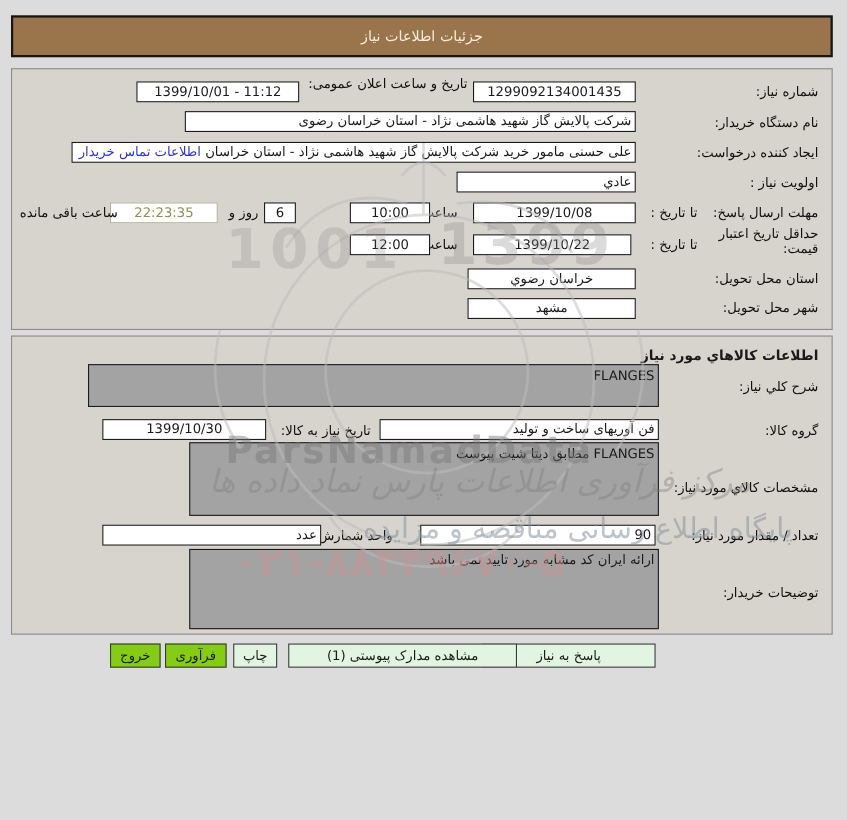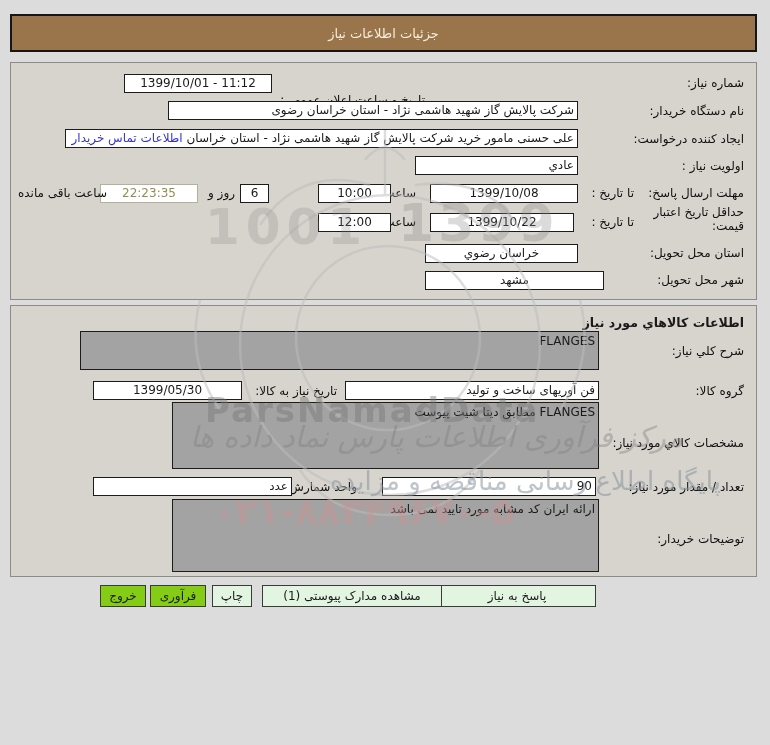--- a/index.html
+++ b/index.html
@@ -91,21 +91,22 @@
 <div class="wm wm-num1">1399</div>
 <div class="wm wm-num2">1001</div>
 <div class="wm wm-brand">ParsNamadData</div>
 <div class="wm wm-callig">مرکز فرآوری اطلاعات پارس نماد داده ها</div>
 <div class="wm wm-site">پایگاه اطلاع رسانی مناقصه و مزایده</div>
 <div class="wm wm-phone">۰۲۱-۸۸۳۴۹۶۷۰-۵</div>
 
 <div class="panel" id="panel-need">
 
   <span class="lbl" style="right:12px; top:13px;">شماره نیاز:</span>
-  <span class="lbl" style="right:331px; top:30px;">تاریخ و ساعت اعلان عمومی:</span>
+  <div class="ibox center" style="left:419px; top:11px; width:148px;">1299092134001435</div>
+  <span class="lbl" style="right:331px; top:6px;">تاریخ و ساعت اعلان عمومی:</span>
   <div class="ibox center" style="left:113px; top:11px; width:148px;">1399/10/01 - 11:12</div>
 
   <span class="lbl" style="right:12px; top:41px;">نام دستگاه خریدار:</span>
   <div class="ibox rtl" style="left:157px; top:38px; width:410px;">شرکت پالایش گاز شهید هاشمی نژاد - استان خراسان رضوی</div>
 
   <span class="lbl" style="right:12px; top:69px;">ایجاد کننده درخواست:</span>
   <div class="ibox rtl" style="left:54px; top:66px; width:513px;">
     <span>علی حسنی مامور خرید شرکت پالایش گاز شهید هاشمی نژاد - استان خراسان</span>
     <a class="clink" href="#">اطلاعات تماس خریدار</a>
   </div>
@@ -126,43 +127,43 @@
   <span class="lbl wrap" style="right:12px; top:142px; width:112px; text-align:right;">حداقل تاریخ اعتبار قیمت:</span>
   <span class="lbl" style="right:122px; top:152px;">تا تاریخ :</span>
   <div class="ibox center" style="left:419px; top:150px; width:144px;">1399/10/22</div>
   <span class="lbl" style="right:340px; top:152px;">ساعت</span>
   <div class="ibox center" style="left:307px; top:150px; width:73px;">12:00</div>
 
   <span class="lbl" style="right:12px; top:183px;">استان محل تحویل:</span>
   <div class="ibox center" style="left:414px; top:181px; width:153px; direction:rtl;">خراسان رضوي</div>
 
   <span class="lbl" style="right:12px; top:210px;">شهر محل تحویل:</span>
-  <div class="ibox center" style="left:414px; top:208px; width:179px; direction:rtl;">مشهد</div>
+  <div class="ibox center" style="left:414px; top:208px; width:153px; direction:rtl;">مشهد</div>
 </div>
 
 <div class="panel" id="panel-goods">
   <span class="seg-title" style="right:12px; top:9px;">اطلاعات كالاهاي مورد نياز</span>
 
   <span class="lbl" style="right:12px; top:38px;">شرح كلي نياز:</span>
   <div class="tarea" style="left:69px; top:25px; width:519px; height:39px;">FLANGES</div>
 
   <span class="lbl" style="right:12px; top:78px;">گروه كالا:</span>
   <div class="ibox rtl" style="left:334px; top:75px; width:254px;">فن آوریهای ساخت و تولید</div>
   <span class="lbl" style="right:419px; top:78px;">تاریخ نیاز به کالا:</span>
-  <div class="ibox center" style="left:82px; top:75px; width:149px;">1399/05/30</div>
+  <div class="ibox center" style="left:82px; top:75px; width:149px;">1399/10/30</div>
 
   <span class="lbl" style="right:12px; top:130px;">مشخصات كالاي مورد نياز:</span>
   <div class="tarea" style="left:161px; top:96px; width:427px; height:67px;">FLANGES مطابق دیتا شیت پیوست</div>
 
   <span class="lbl" style="right:12px; top:174px;">تعداد / مقدار مورد نیاز:</span>
   <div class="ibox rtl" style="left:371px; top:171px; width:214px;">90</div>
   <span class="lbl" style="right:399px; top:174px;">واحد شمارش:</span>
   <div class="ibox rtl" style="left:82px; top:171px; width:199px;">عدد</div>
 
   <span class="lbl" style="right:12px; top:226px;">توضیحات خریدار:</span>
   <div class="tarea" style="left:161px; top:193px; width:427px; height:73px;">ارائه ایران کد مشابه مورد تایید نمی باشد</div>
 </div>
 
 <div class="btn green" style="left:438px; width:158px;">پاسخ به نیاز</div>
-<div class="btn green" style="left:262px; width:180px;">مشاهده مدارک پیوستی (1)</div>
+<div class="btn green" style="left:262px; width:208px;">مشاهده مدارک پیوستی (1)</div>
 <div class="btn green" style="left:212px; width:40px;">چاپ</div>
 <div class="btn pink" style="left:150px; width:56px;">فرآوری</div>
 <div class="btn pink" style="left:100px; width:46px;">خروج</div>
 
 </body></html>

